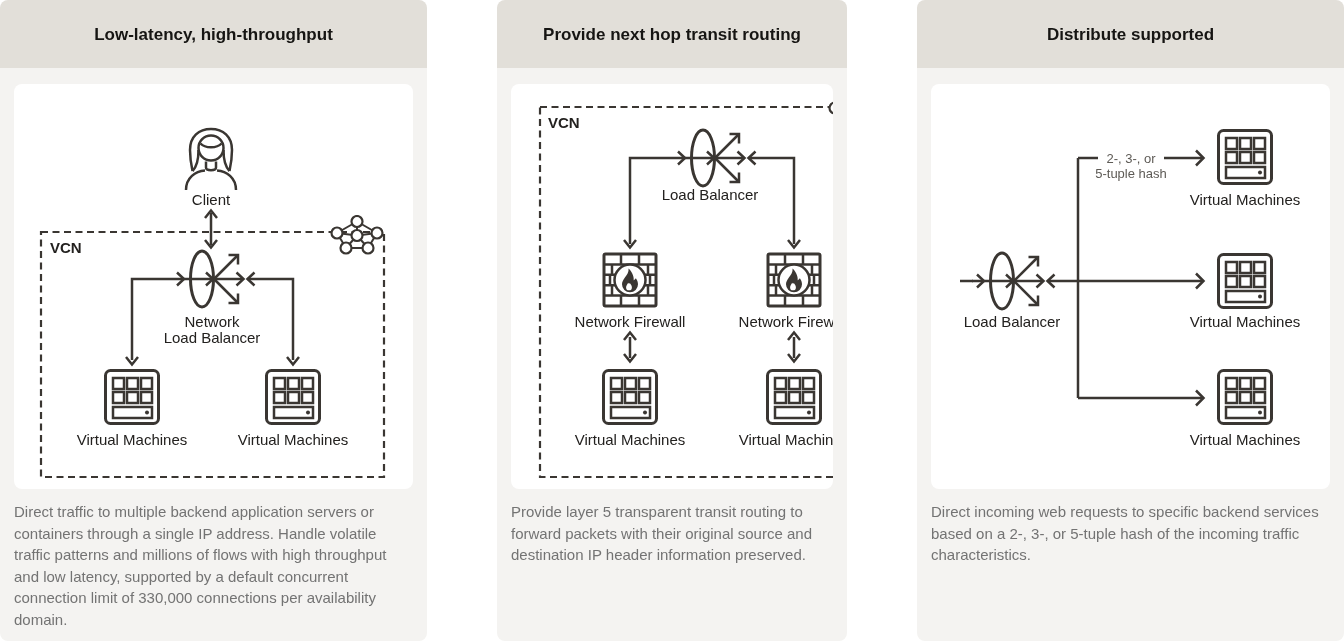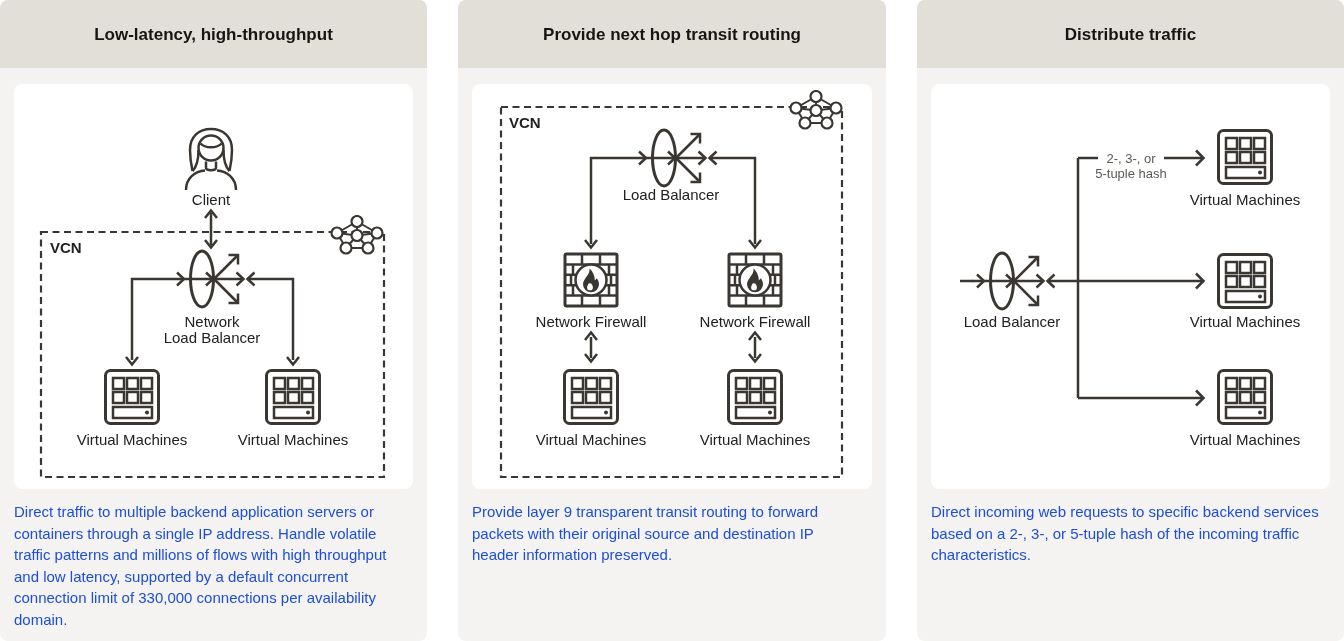--- a/index.html
+++ b/index.html
@@ -1,37 +1,37 @@
 <!DOCTYPE html>
 <html><head>
 <meta charset="utf-8">
 <style>
   * { margin:0; padding:0; box-sizing:border-box; }
   html,body { width:1344px; height:641px; background:#ffffff; font-family:"Liberation Sans", sans-serif; }
   .board { width:1344px; height:641px; display:flex; gap:31px; background:#ffffff;justify-content:space-between; }
   .panel { display:flex; flex-direction:column; }
   .panel-1, .panel-3 { width:427px; }
-  .panel-2 { width:428px;border-radius:16px; }
+  .panel-2 { width:350px;border-radius:16px; }
   .panel-header {
     height:68px; background:#e2dfd9; border-radius:8px 8px 0 0;
     display:flex; flex-direction:column; align-items:center; justify-content:center;
     font-weight:bold; font-size:17px; line-height:23px; color:#161513; text-align:center;
   }
   .panel-header span { display:block; }
   .panel-body {
     flex:1; background:#f4f3f1; border-radius:0 0 8px 8px;
     padding:16px 14px 0 14px;
   }
   .diagram-card {
     width:100%; height:405px; background:#ffffff; border-radius:8px;
     overflow:hidden;
   }
   .diagram-card svg { display:block; }
   .desc {
-    margin-top:12px; font-size:15px; line-height:21.5px; color:#1d4ed8; max-width:392px;
+    margin-top:12px; font-size:15px; line-height:21.5px; color:#737373; max-width:392px;
   }
   
   .ln   { stroke:#3a3632; stroke-width:2.5; fill:none; }
   .lnth { stroke:#3a3632; stroke-width:3;   fill:none; }
   .dash { stroke:#3a3632; stroke-width:2.2; fill:none; stroke-dasharray:7 4.5; }
   .lbl  { font-family:"Liberation Sans", sans-serif; font-size:15px; fill:#23211f; }
   .lbl-b{ font-family:"Liberation Sans", sans-serif; font-size:15px; font-weight:bold; fill:#23211f; }
   .lbl-s{ font-family:"Liberation Sans", sans-serif; font-size:13px; fill:#5d5a55; }
   .mid  { text-anchor:middle; }
 </style>
@@ -196,27 +196,27 @@
             <line class="ln" x1="283" y1="253" x2="283" y2="274"></line>
             <path class="ln" d="M277 256 L283 248.5 L289 256"></path>
             <path class="ln" d="M277 270 L283 277.5 L289 270"></path>
           </g>
           <use href="#sym-vm" x="91" y="285" width="56" height="56"></use>
           <use href="#sym-vm" x="255" y="285" width="56" height="56"></use>
           <text class="lbl mid" x="119" y="361">Virtual Machines</text>
           <text class="lbl mid" x="283" y="361">Virtual Machines</text>
         </svg>
       </div>
-      <p class="desc">Provide layer 9 transparent transit routing to forward packets with their original source and destination IP header information preserved.</p>
+      <p class="desc">Provide layer 5 transparent transit routing to forward packets with their original source and destination IP header information preserved.</p>
     </div>
   </div>
 
   <div class="panel panel-3">
     <div class="panel-header">
-      <span>Distribute traffic</span>
+      <span>Distribute supported</span>
     </div>
     <div class="panel-body">
       <div class="diagram-card">
         <svg width="399" height="405" viewBox="0 0 399 405">
           <line class="ln" x1="29" y1="197" x2="42" y2="197"></line>
           <use href="#sym-lb" x="41" y="161" width="88" height="72"></use>
           <text class="lbl mid" x="81" y="243">Load Balancer</text>
           <g>
             <line class="ln" x1="147" y1="74" x2="147" y2="314"></line>
             <line class="ln" x1="147" y1="74" x2="167" y2="74"></line>

